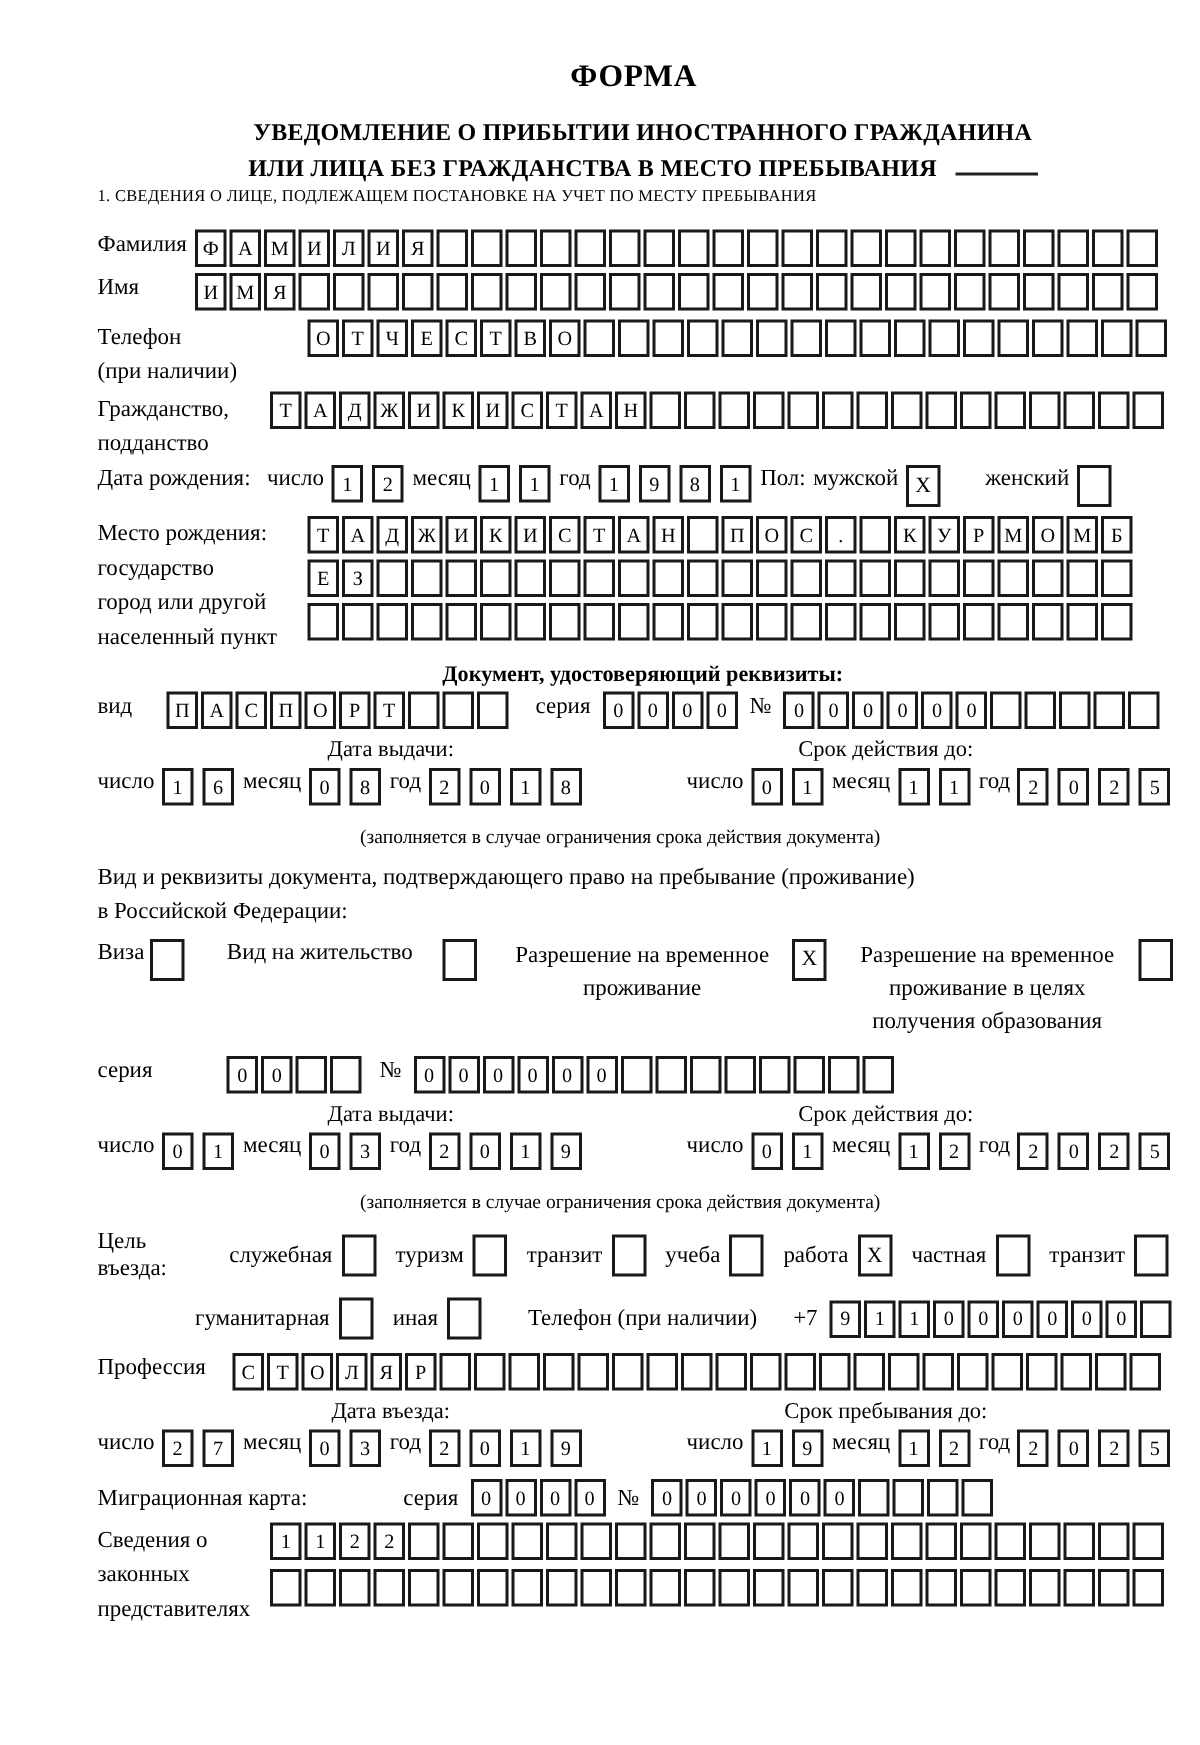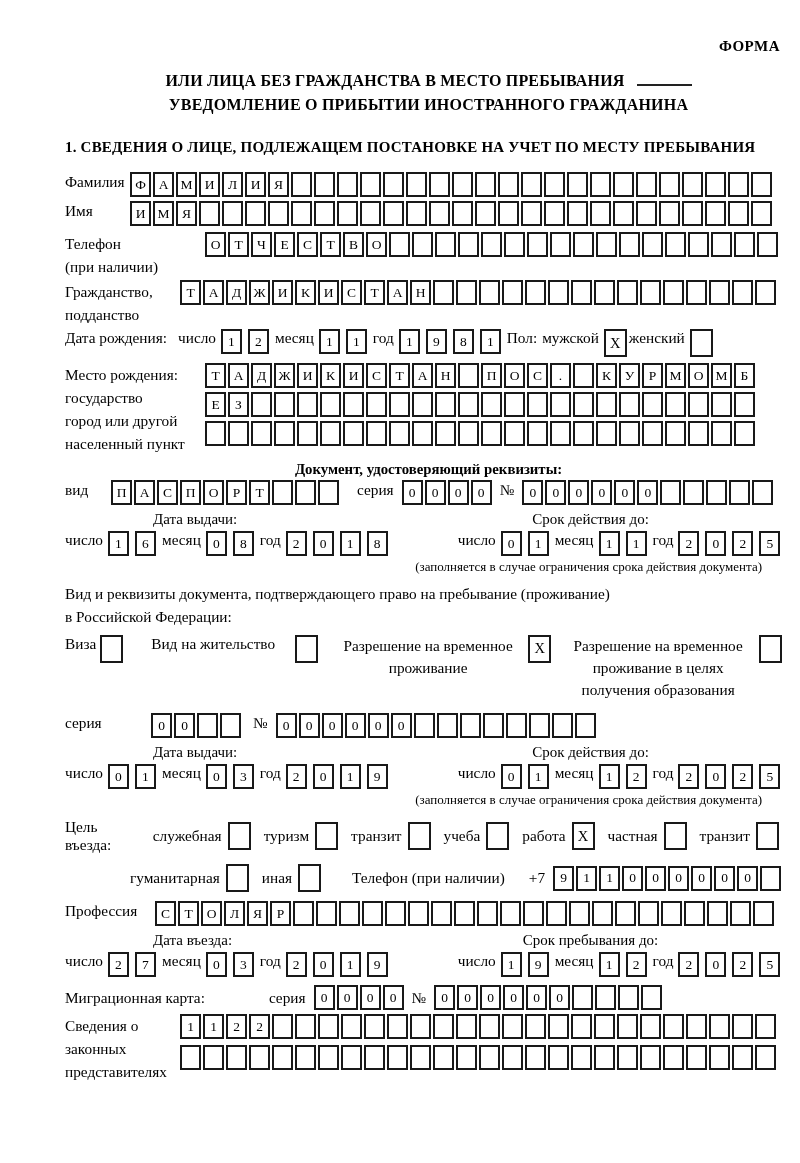--- a/index.html
+++ b/index.html
@@ -3,74 +3,74 @@
 <meta charset="utf-8">
 <style>
   html,body{margin:0;padding:0;background:#ffffff;}
   body{width:800px;height:1163px;overflow:hidden;color:#000;
        font-family:"Liberation Serif","DejaVu Serif",serif;}
   .page{position:relative;width:800px;height:1163px;box-sizing:border-box;
         padding:28px 8px 0 65px;}
   
   .hdr{margin-left:552px;font-size:14px;line-height:1.32;}
   .hdr .sub{font-size:13.5px;margin-top:4px;line-height:1.3;}
-  .forma{margin-top:10px;margin-right:12px;text-align:right;font-weight:bold;
-         font-size:15px;letter-spacing:.5px;}
+  .forma{margin-top:10px;margin-right:12px;text-align:center;font-weight:bold;
+         font-size:21px;letter-spacing:.5px;}
   
   .title{margin-top:14px;text-align:center;font-weight:bold;font-size:16px;
          line-height:1.5;letter-spacing:.2px;}
   .uline{display:inline-block;width:55px;height:13px;border-bottom:2.5px solid #222;
          margin-left:12px;}
-  .sec{margin-top:22px;font-weight:bold;font-size:15px;letter-spacing:.2px;}
+  .sec{font-weight:normal;font-size:11px;letter-spacing:.2px;}
   
   .row{display:flex;align-items:flex-start;}
   .lbl{font-size:15.3px;line-height:1.25;flex:0 0 auto;}
   .cells{display:flex;flex-wrap:nowrap;flex:0 0 auto;}
   .cell{width:21px;height:25px;border:2px solid #191919;box-sizing:border-box;
         margin-right:2px;display:flex;align-items:center;justify-content:center;
         font-size:13.5px;background:#fff;flex:0 0 auto;}
   .cell.sp{margin-right:6px;}
   .cell.cb{width:23px;height:28px;font-size:14.5px;}
   .w65{width:65px;} .w140{width:140px;} .w115{width:115px;} .w90{width:90px;} .w46{width:46px;}
   .mt16{margin-top:16px;} .mt6{margin-top:6px;} .mt4{margin-top:4px;} .mt2{margin-top:2px;}
   .ml10{margin-left:10px;} .ml16{margin-left:16px;} .ml6{margin-left:6px;}
   .lblcol div{line-height:23px;font-size:15.3px;}
   .mrow{margin-bottom:4px;}
   
   .dochead{margin-top:6px;text-align:center;font-weight:bold;font-size:14.8px;}
   
   .dheads{display:flex;margin-top:6px;font-size:15px;}
-  .dh1{margin-left:88px;width:215px;}
+  .dh1{margin-left:88px;width:215px;text-align:center;}
   .dh2{margin-left:105px;width:235px;text-align:center;}
   .drow{display:flex;align-items:flex-start;margin-top:3px;font-size:15.3px;}
   .dlbl{margin-right:5px;flex:0 0 auto;}
   .gapbig{width:64px;flex:0 0 auto;}
-  .note{margin-top:3px;font-size:13px;text-align:right;padding-right:30px;}
+  .note{margin-top:13px;font-size:13px;text-align:center;padding-right:30px;}
   .para{margin-top:8px;font-size:15.3px;line-height:1.5;}
   
   .opts{display:flex;align-items:flex-start;margin-top:6px;font-size:15.3px;}
   .opt{display:flex;align-items:flex-start;}
   .optlbl-c{text-align:center;line-height:1.45;}
   
   .prow{display:flex;align-items:center;margin-top:10px;font-size:15.3px;flex-wrap:nowrap;}
   .pr{display:flex;align-items:center;margin-right:11px;}
   .pr .cb{margin-left:6px;}
 </style>
 </head>
 <body>
 
 <div class="page">
 
   <div class="forma">ФОРМА</div>
 
   <div class="title">
+    <div>УВЕДОМЛЕНИЕ О ПРИБЫТИИ ИНОСТРАННОГО ГРАЖДАНИНА</div>
     <div>
       <span>ИЛИ ЛИЦА БЕЗ ГРАЖДАНСТВА В МЕСТО ПРЕБЫВАНИЯ</span><span class="uline"></span>
     </div>
-    <div>УВЕДОМЛЕНИЕ О ПРИБЫТИИ ИНОСТРАННОГО ГРАЖДАНИНА</div>
   </div>
 
   <div class="sec">1. СВЕДЕНИЯ О ЛИЦЕ, ПОДЛЕЖАЩЕМ ПОСТАНОВКЕ НА УЧЕТ ПО МЕСТУ ПРЕБЫВАНИЯ</div>
 
   <div class="row mt16">
     <span class="lbl w65">Фамилия</span>
     <span class="cells">
         <span class="cell">Ф</span>
         <span class="cell">А</span>
         <span class="cell">М</span>
@@ -222,21 +222,21 @@
         <span class="cell sp">1</span>
         <span class="cell sp">9</span>
         <span class="cell sp">8</span>
         <span class="cell sp">1</span>
       </span>
     <span class="dlbl">Пол:</span>
     <span class="dlbl">мужской</span>
     <span class="cells">
         <span class="cell cb">X</span>
       </span>
-    <span class="dlbl" style="margin-left:0">женский</span>
+    <span class="dlbl" style="margin-left:28px">женский</span>
     <span class="cells">
         <span class="cell cb"></span>
       </span>
   </div>
 
   <div class="row mt6">
     <span class="lblcol w140">
       <div>Место рождения:</div>
       <div>государство</div>
       <div>город или другой</div>

